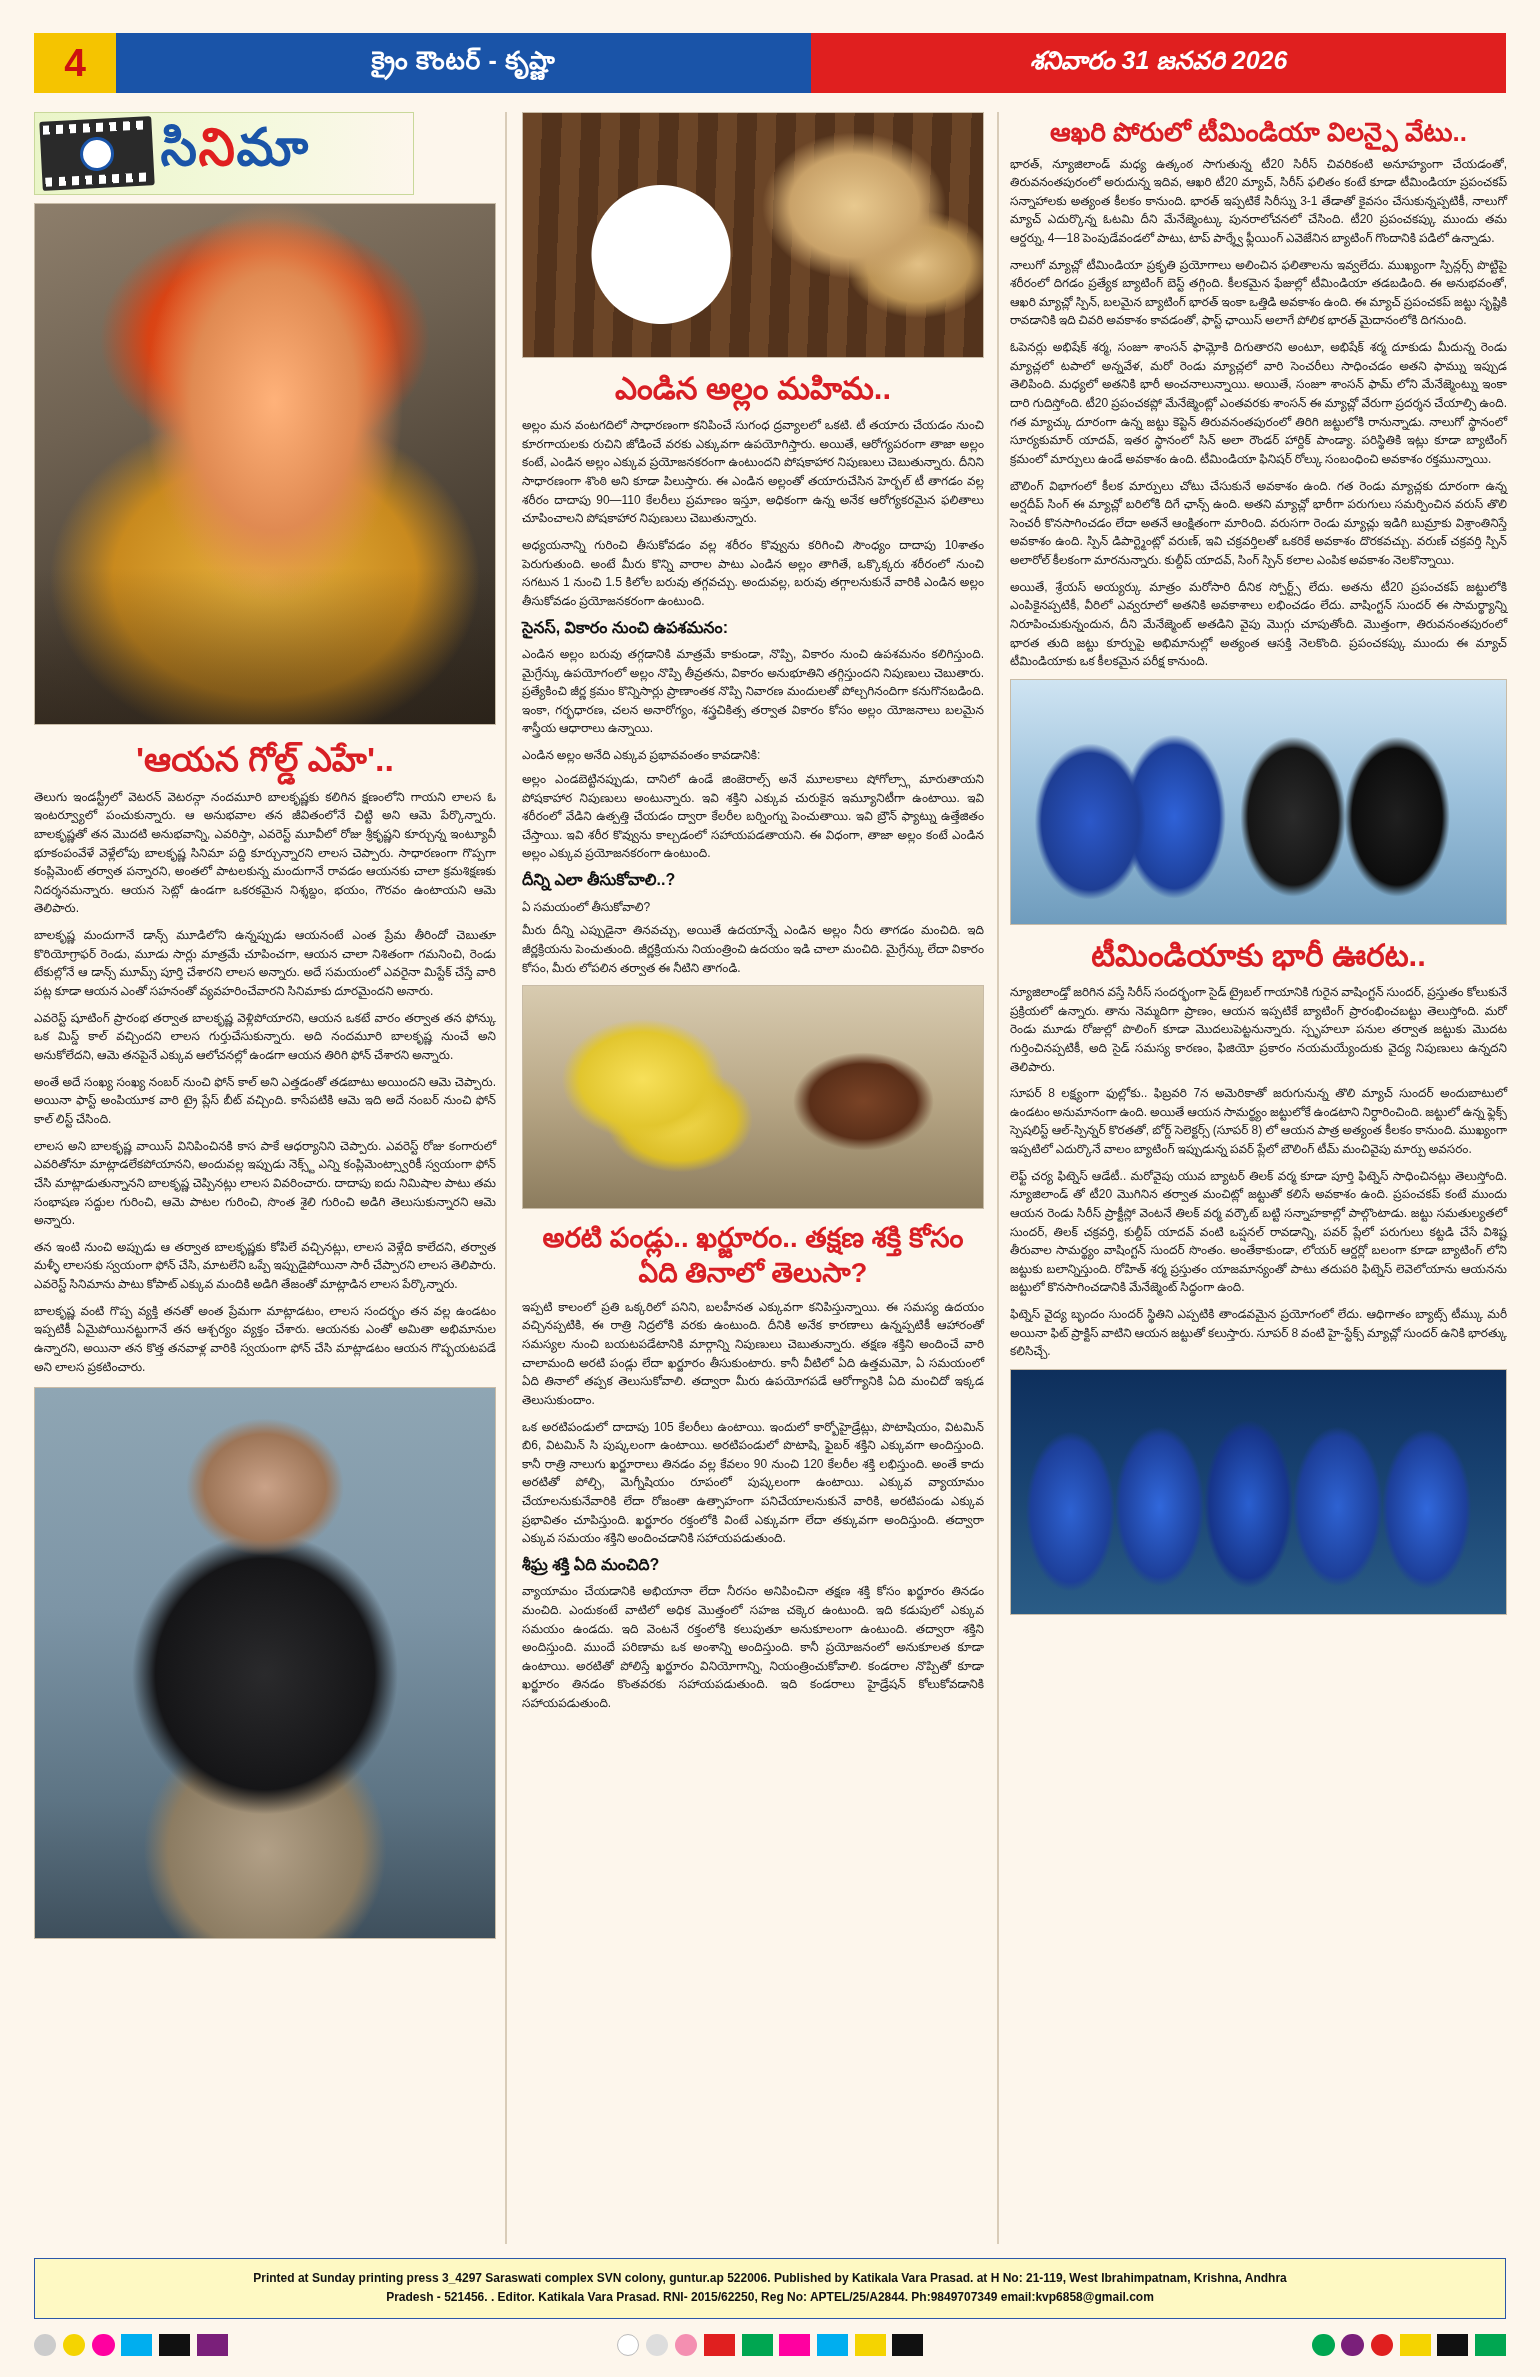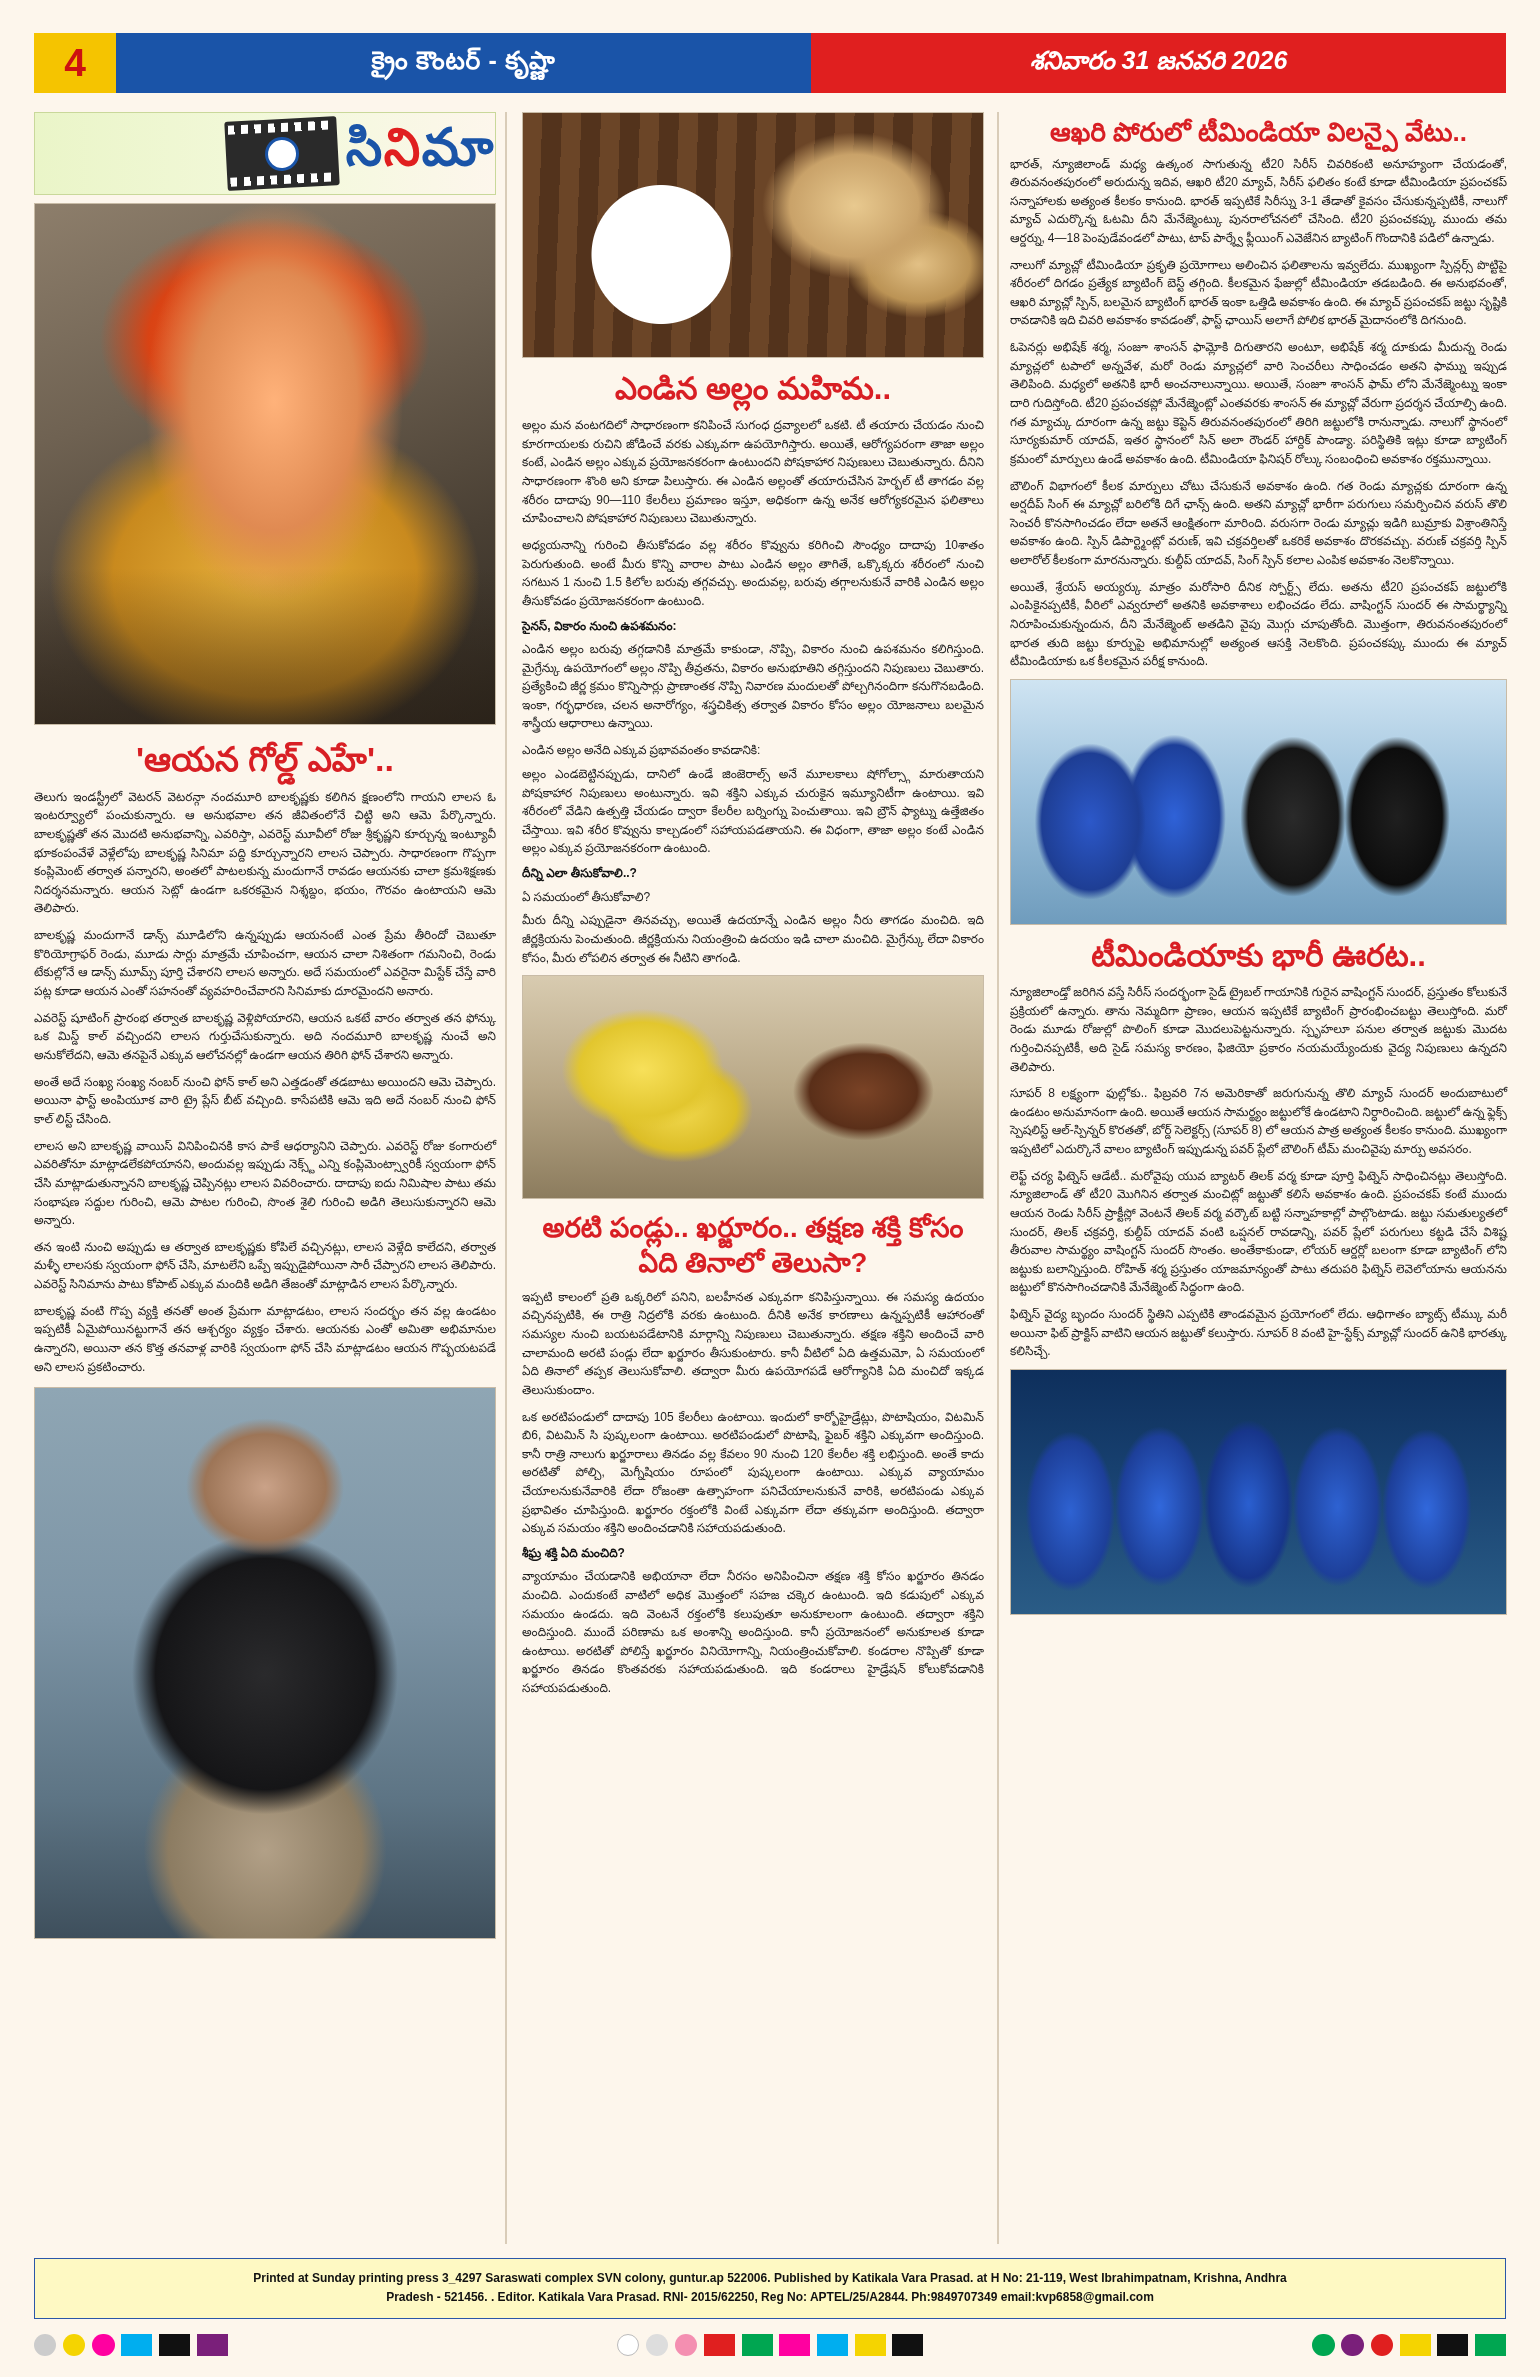--- a/index.html
+++ b/index.html
@@ -46,27 +46,26 @@
 
   .vrule {
     position:absolute; top:112px; width:1.5px; height:2132px;
     background:#d9ccb8;
   }
   .vr1 { left:505px; }
   .vr2 { left:997px; }
 
   
   .cinema-logo {
-    width:462px; height:83px;
+    width:380px; height:83px;
     background:linear-gradient(90deg,#eaf5c8 0%, #f4f9dd 60%, #fdf6ec 100%);
     border:1.5px solid #c9d89a;
     display:flex; align-items:center;
     position:relative;
     overflow:hidden;
-    justify-content:flex-end;
   }
   .film-strip {
     width:112px; height:69px; margin-left:6px;
     background:#2a2a2a;
     position:relative;
     border-radius:3px;
     transform:rotate(-3deg);
   }
   .film-strip:before, .film-strip:after {
     content:""; position:absolute; left:3px; right:3px; height:9.7px;
@@ -164,21 +163,21 @@
 
   
   .body-text {
     font-size:12px; line-height:1.55; color:#1b1b1b;
     text-align:justify; text-justify:inter-word;
     margin:0 0 8.2px 0;
     hyphens:auto;
     word-spacing:-0.4px;
   }
   .body-text.tight { margin-bottom:5.2px; }
-  .sub-q { font-weight:bold; font-size:12px; margin:7.5px 0 4.5px; color:#111; }
+  .sub-q { font-weight:bold; font-size:16px; margin:7.5px 0 4.5px; color:#111; }
 
   
   .footer {
     position:absolute; left:34px; bottom:58px; width:1472px;
     border:1.5px solid #2b58a8; background:#fef9c3;
     padding:10.4px 15px; text-align:center;
     font-size:12px; line-height:1.6; color:#111; font-weight:bold;
   }
   .colorbar {
     position:absolute; left:34px; bottom:19.4px; width:1472px; height:25px;

